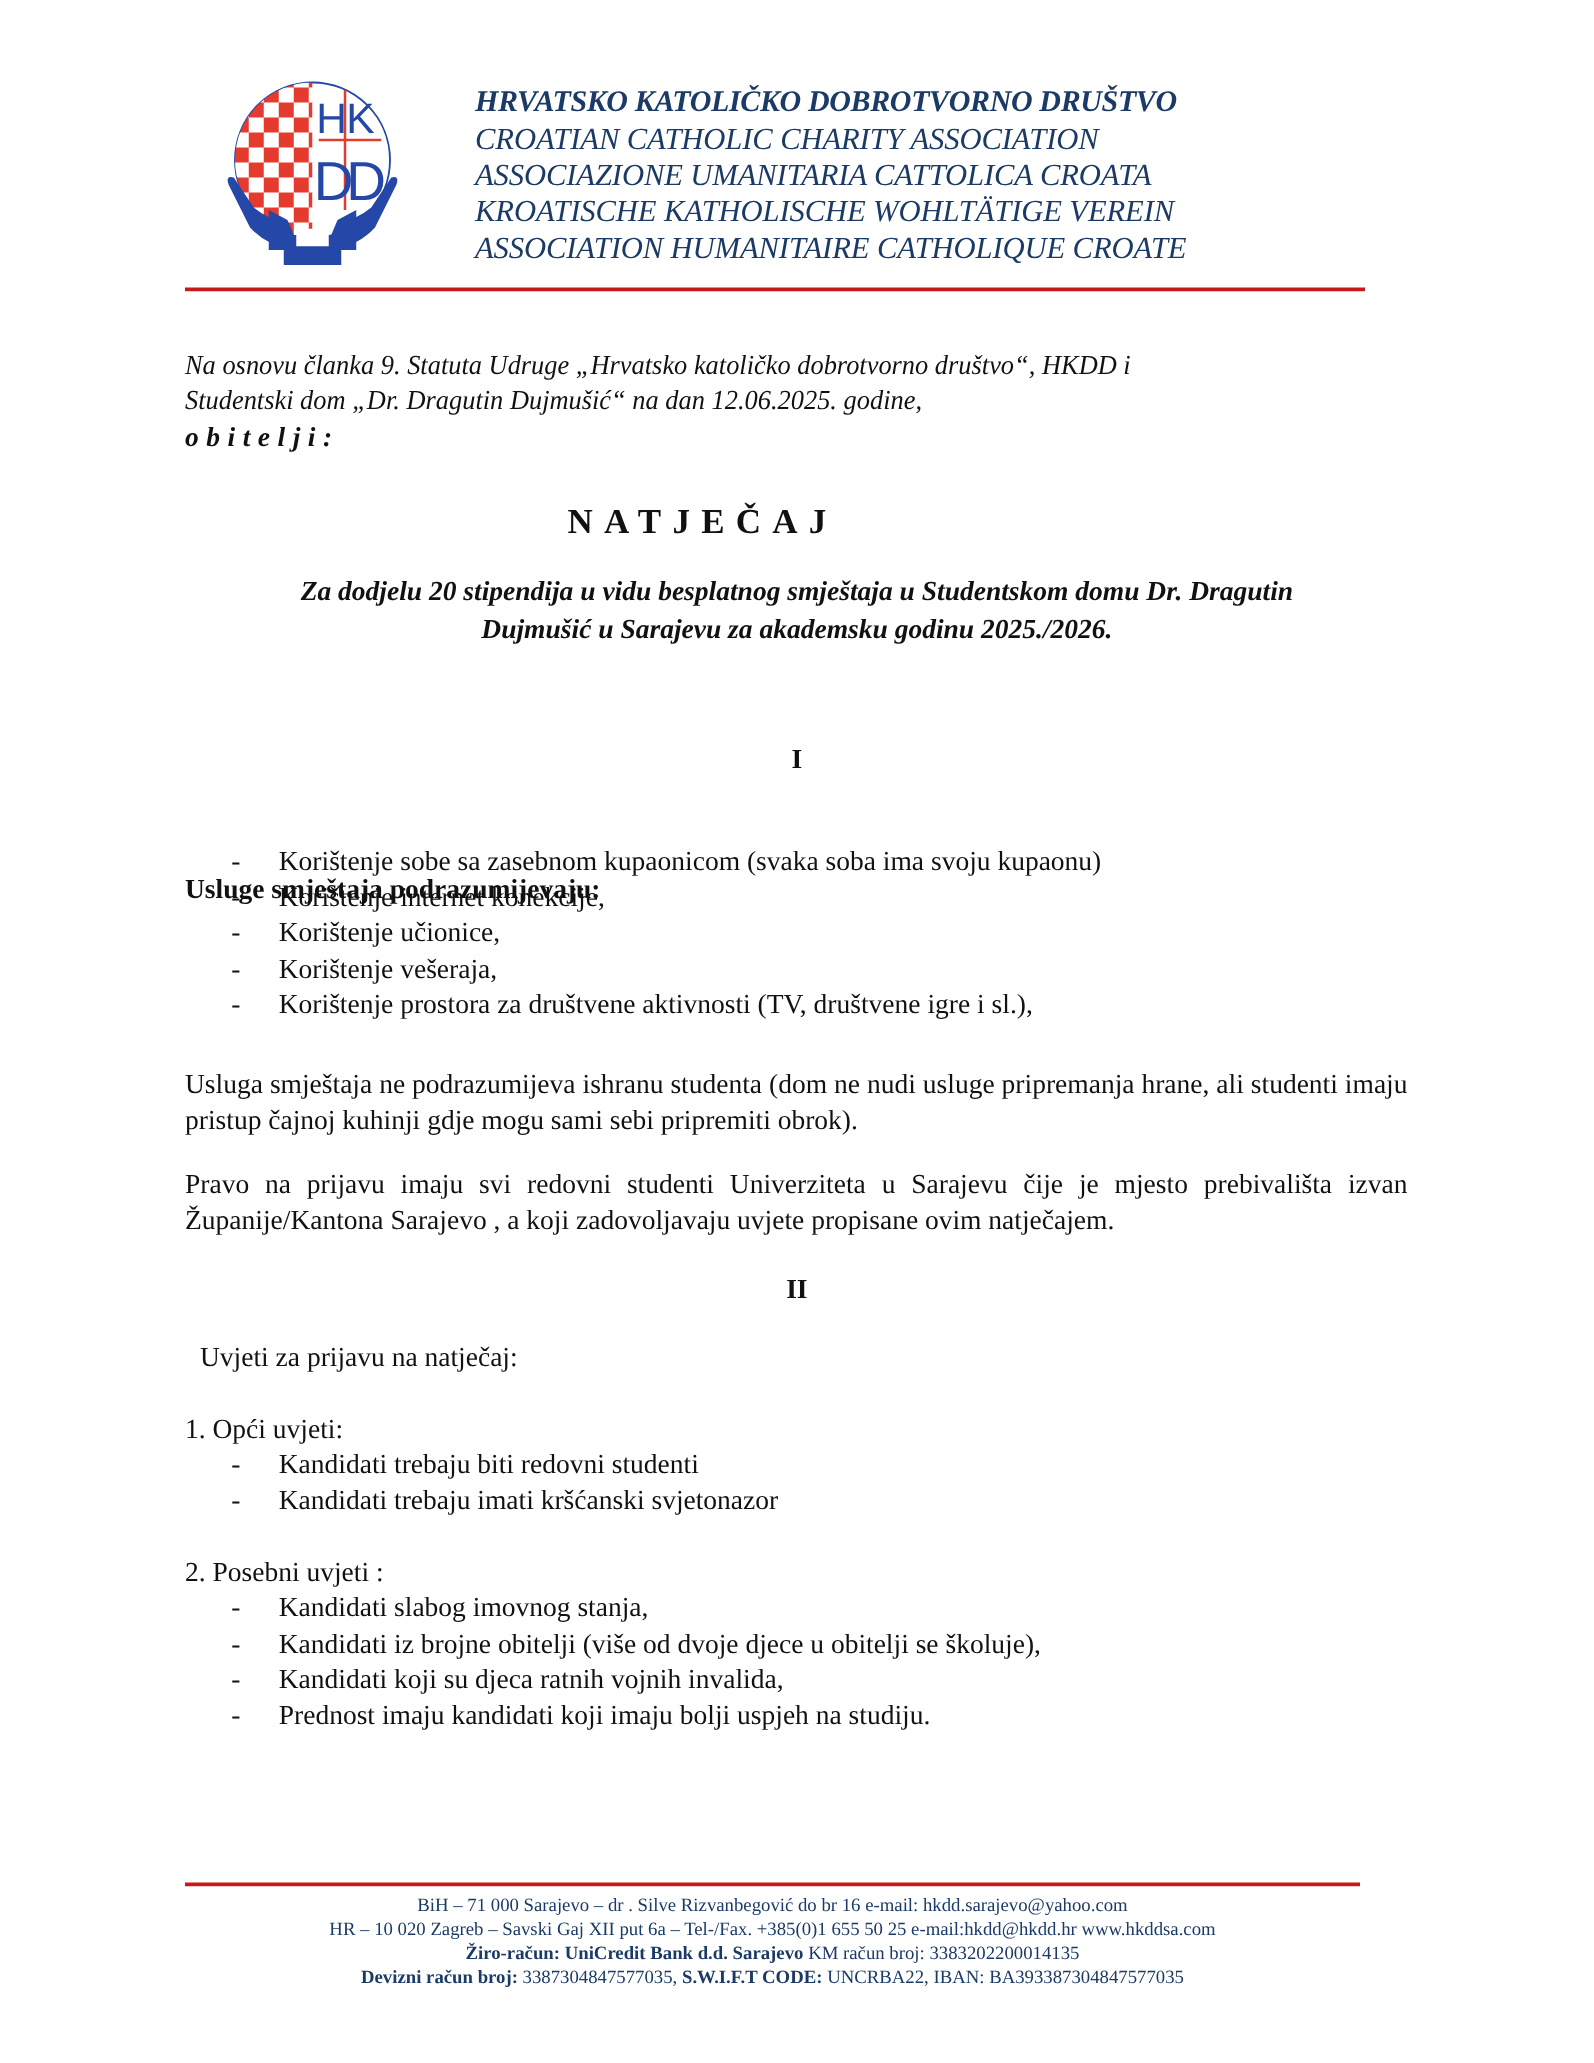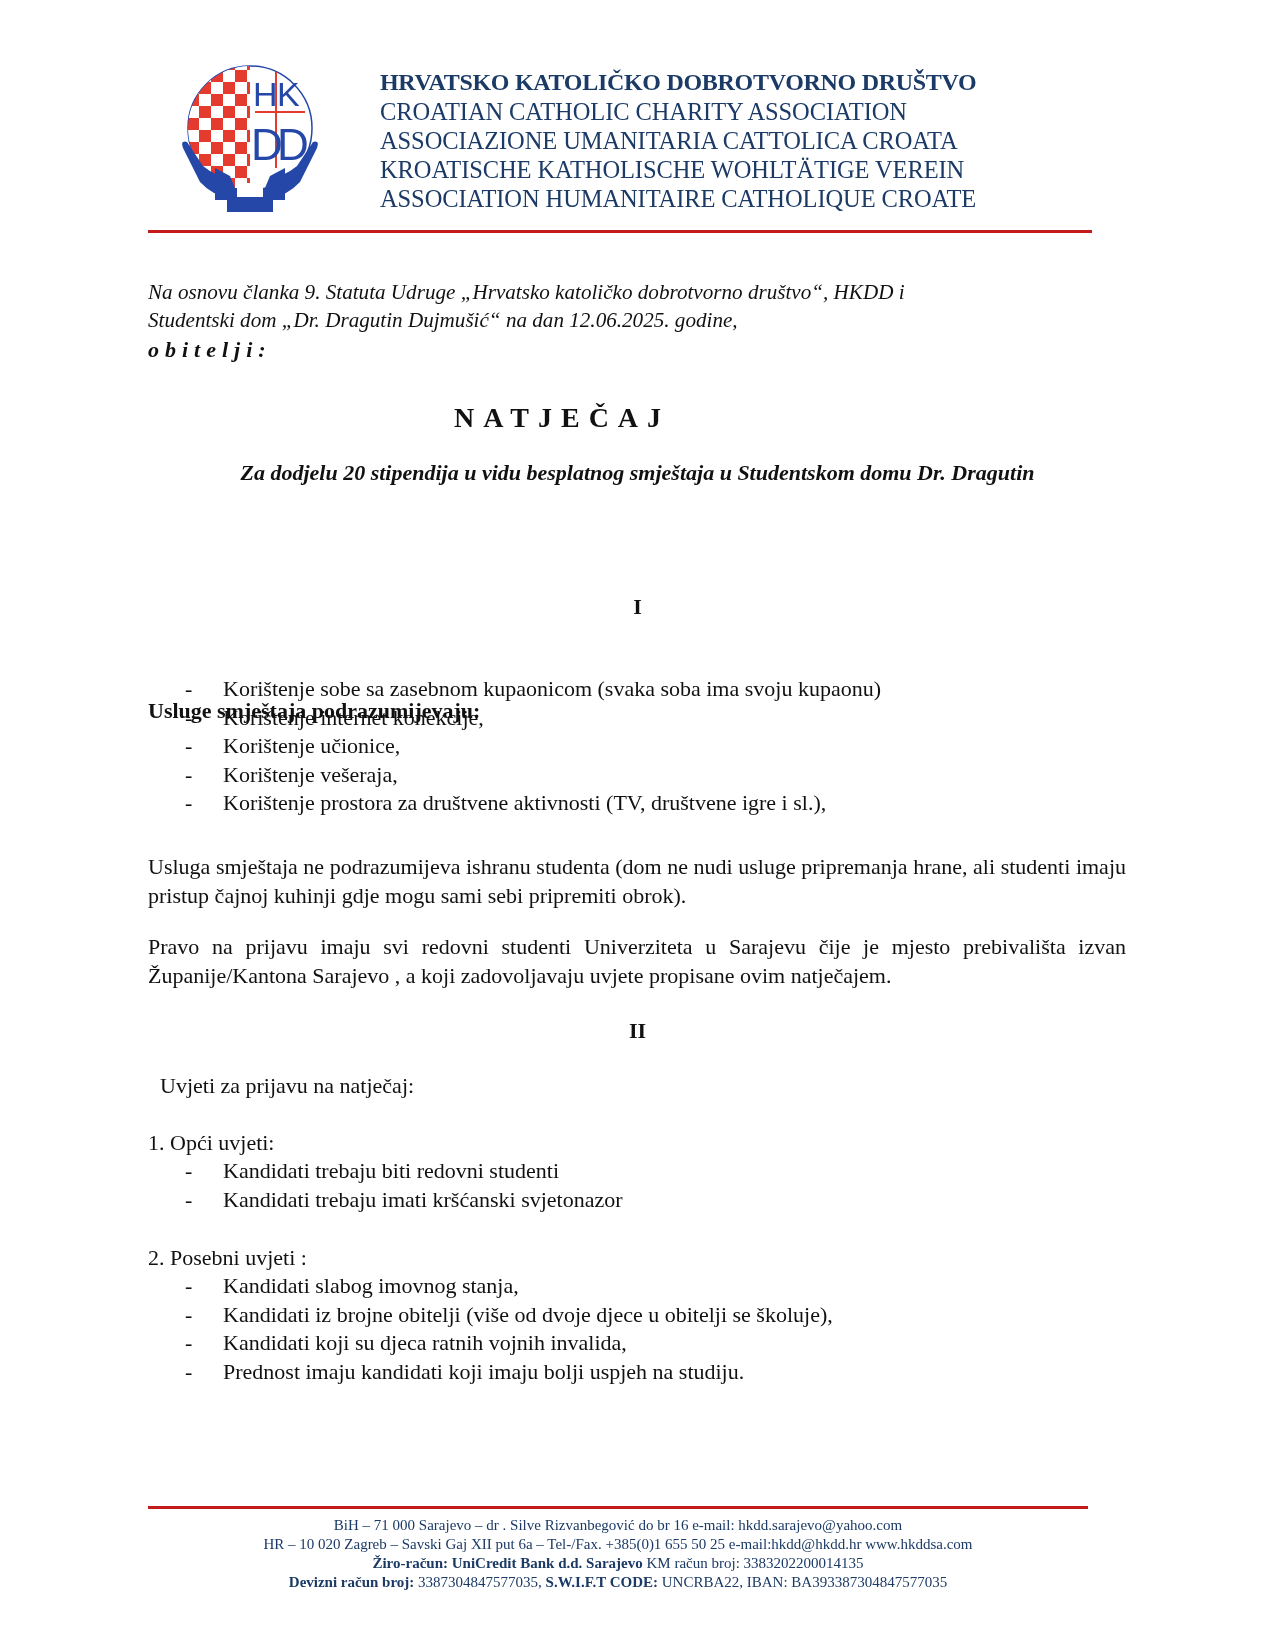--- a/index.html
+++ b/index.html
@@ -2,21 +2,21 @@
 <html><head>
   <meta charset="utf-8">
   <style>
     html, body { margin: 0; padding: 0; background: #ffffff; }
     body { width: 1275px; height: 1650px; position: relative; overflow: hidden;
            font-family: "Liberation Serif", "DejaVu Serif", serif; color: #111; }
 
     .logo { position: absolute; left: 175px; top: 58px; width: 150px; height: 165px; }
 
     .org { position: absolute; left: 380px; top: 68px; color: #1b3a66; line-height: 29px; }
-    .org .l { font-size: 24.5px; white-space: nowrap; letter-spacing: -0.1px; }
+    .org .l { font-size: 24.5px; white-space: nowrap; letter-spacing: -0.1px; font-style: italic; }
     .org .l.b { font-weight: bold; font-size: 24px; letter-spacing: -0.3px; }
 
     .rule { position: absolute; height: 3px; background: #c41a1a; }
     .rule.top { left: 148px; top: 230px; width: 944px; }
     .rule.bottom { left: 148px; top: 1506px; width: 940px; }
 
     .intro { position: absolute; left: 148px; top: 278px; font-size: 22px; line-height: 28px;
              font-style: italic; transform: scaleX(0.96); transform-origin: left top; white-space: nowrap; }
     .raspisuje { position: absolute; left: 148px; top: 337px; font-size: 22px; font-weight: bold;
                  font-style: italic; letter-spacing: 6px; }
@@ -99,20 +99,21 @@
 
 <div class="intro">
   <div>Na osnovu članka 9. Statuta Udruge „Hrvatsko katoličko dobrotvorno društvo“,  HKDD i</div>
   <div>Studentski dom „Dr. Dragutin Dujmušić“ na dan 12.06.2025. godine,</div>
 </div>
 <div class="raspisuje">obitelji:</div>
 
 <div class="title">NATJEČAJ</div>
 <div class="subtitle">
   <div>Za dodjelu 20 stipendija u vidu besplatnog smještaja  u Studentskom domu Dr. Dragutin</div>
+  <div>Dujmušić u Sarajevu za akademsku godinu 2025./2026.</div>
 </div>
 
 <div class="roman r1">I</div>
 <div class="heading h1">Usluge smještaja podrazumijevaju:</div>
 <ul class="list l1">
   <li><span class="dash">-</span><span>Korištenje sobe sa zasebnom kupaonicom (svaka soba ima svoju kupaonu)</span></li>
   <li><span class="dash">-</span><span>Korištenje internet konekcije,</span></li>
   <li><span class="dash">-</span><span>Korištenje učionice,</span></li>
   <li><span class="dash">-</span><span>Korištenje vešeraja,</span></li>
   <li><span class="dash">-</span><span>Korištenje prostora za društvene aktivnosti (TV, društvene igre i sl.),</span></li>

